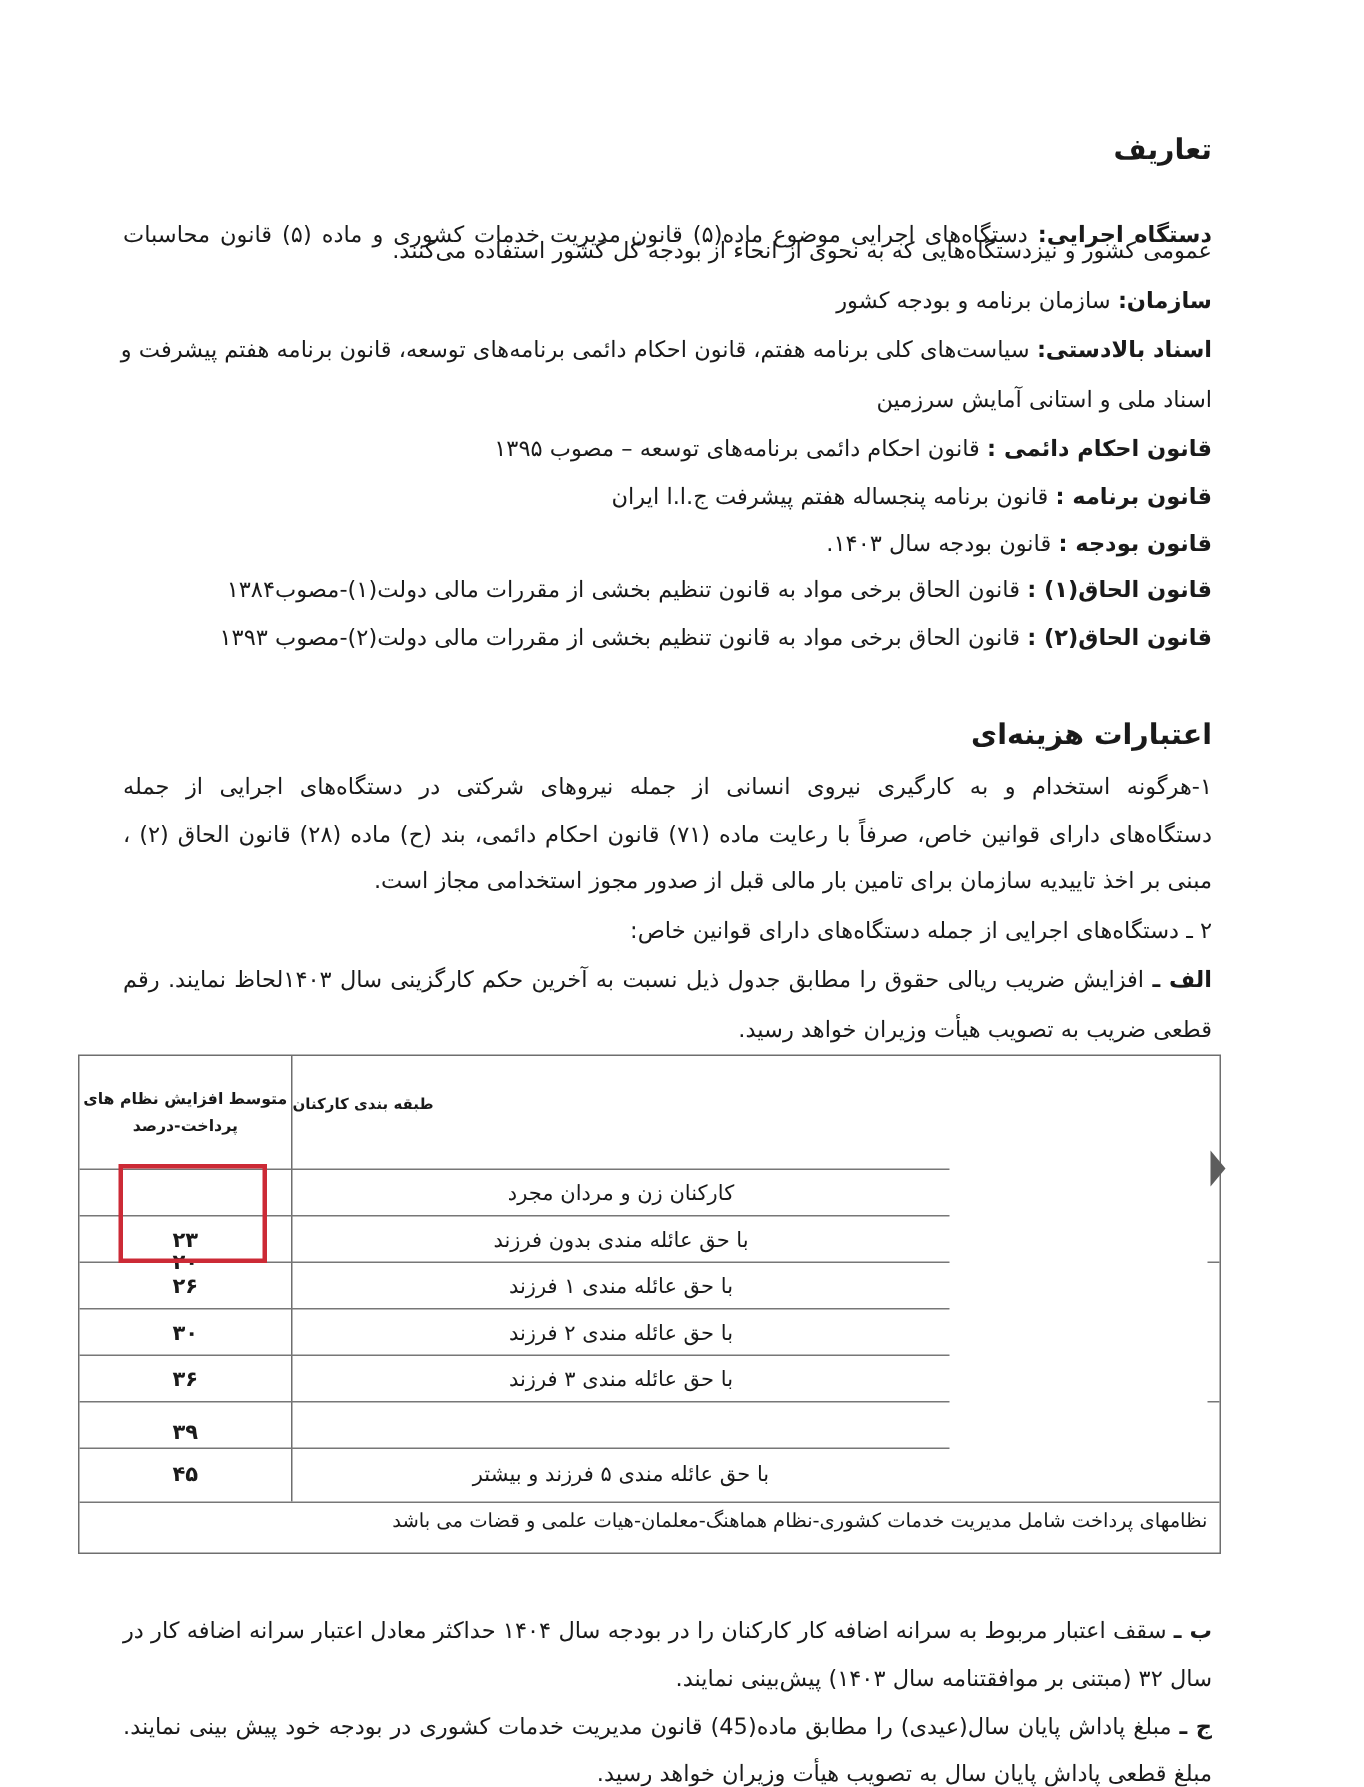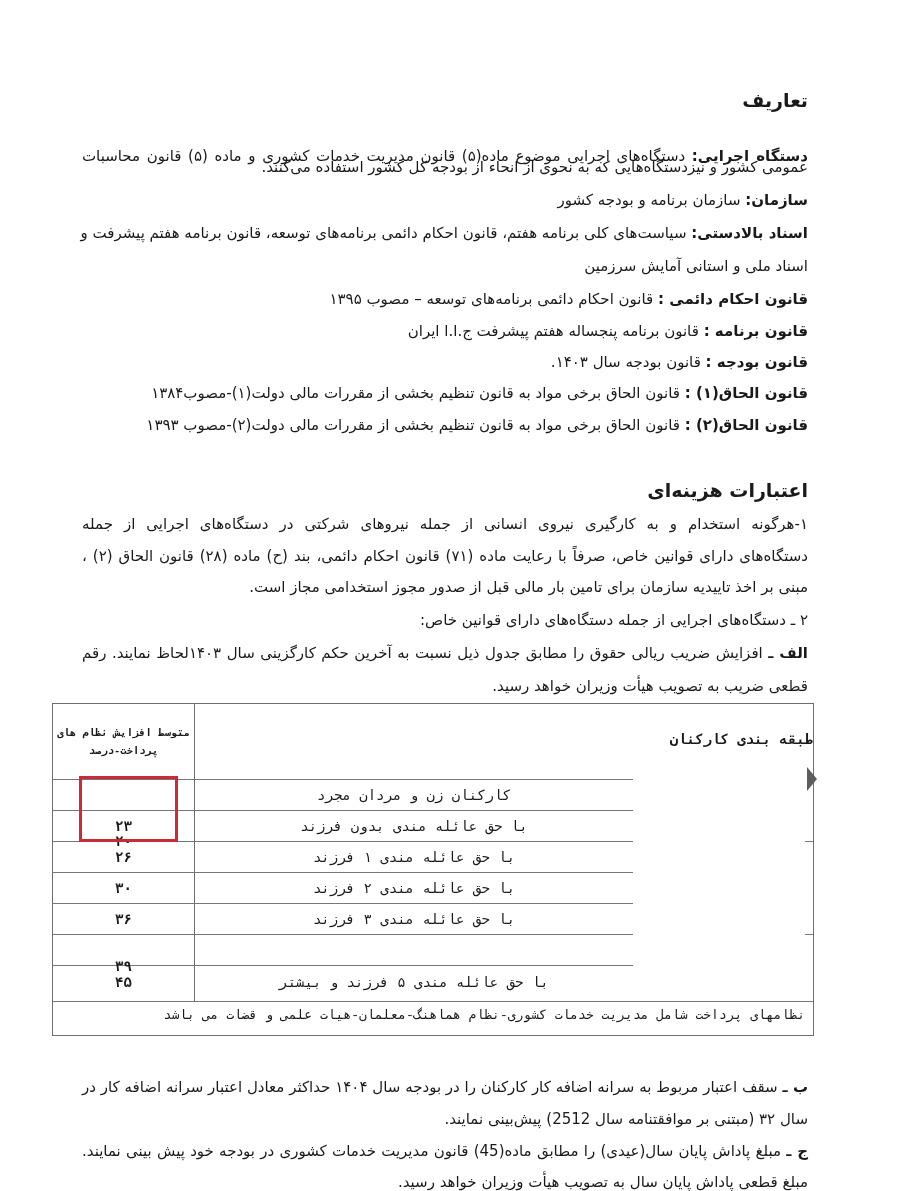--- a/index.html
+++ b/index.html
@@ -6,33 +6,33 @@
   body { width: 909px; height: 1191px; position: relative; overflow: hidden;
          font-family: "DejaVu Sans", sans-serif; color: #1a1a1a; }
   .page { position: absolute; left: 0; top: 0; width: 909px; height: 1191px; }
   .line { position: absolute; right: 101px; direction: rtl; text-align: right;
           font-size: 15px; line-height: 20px; white-space: nowrap; }
   .line.just { left: 82px; text-align: justify; text-align-last: justify; }
   .b { font-weight: bold; }
   .h { font-size: 19px; font-weight: bold; line-height: 24px; }
   
   .tbl { position: absolute; left: 52px; top: 703px; width: 762px; height: 333px;
-         border: 1.5px solid #6e6e6e; box-sizing: border-box; font-family: Liberation Mono, monospace; }
+         border: 1.5px solid #6e6e6e; box-sizing: border-box; }
   .vdiv { position: absolute; left: 141px; top: 0; width: 0; height: 297px;
           border-left: 1.3px solid #6e6e6e; }
   .hline { position: absolute; left: 0; height: 0; border-top: 1.3px solid #777; }
   .tick { position: absolute; right: 0; width: 8px; height: 0; border-top: 1.3px solid #777; }
   .cell-num { position: absolute; left: 0; width: 141px; text-align: center;
               direction: rtl; font-size: 14px; font-weight: bold; height: 30px; line-height: 30px; }
   .cell-txt { position: absolute; left: 142px; width: 438px; text-align: center;
               direction: rtl; font-size: 14px; height: 44px; line-height: 30px; }
   .hdr-left { position: absolute; left: 0; top: 20px; width: 141px; text-align: center;
               direction: rtl; font-size: 10.5px; font-weight: bold; line-height: 18px; }
-  .hdr-right { position: absolute; left: 142px; top: 27px; width: 618px; text-align: right;
-               direction: rtl; font-size: 14px; font-weight: bold; }
+  .hdr-right { position: absolute; left: 142px; top: 27px; width: 618px; text-align: left;
+               direction: rtl; font-size: 10px; font-weight: bold; }
   .foot { position: absolute; right: 8px; top: 303px; direction: rtl; font-size: 13px; white-space: nowrap; }
   .redbox { position: absolute; left: 79px; top: 776px; width: 99px; height: 66px;
             border: 3px solid #cc2a36; box-sizing: border-box; }
   .marker { position: absolute; left: 807px; top: 767px; width: 0; height: 0;
             border-top: 12px solid transparent; border-bottom: 12px solid transparent;
             border-right: 0; border-left: 10px solid #5d5d5d; }
 </style>
 </head>
 <body>
 
@@ -111,33 +111,33 @@
     <div class="cell-num" style="top:77px;margin-top:46px;">۲۰</div>
     <div class="cell-txt" style="top:77px;">کارکنان زن و مردان مجرد</div>
     <div class="cell-num" style="top:108px;">۲۳</div>
     <div class="cell-txt" style="top:108px;">با حق عائله مندی بدون فرزند</div>
     <div class="cell-num" style="top:139px;">۲۶</div>
     <div class="cell-txt" style="top:139px;">با حق عائله مندی ۱ فرزند</div>
     <div class="cell-num" style="top:170px;">۳۰</div>
     <div class="cell-txt" style="top:170px;">با حق عائله مندی ۲ فرزند</div>
     <div class="cell-num" style="top:201px;">۳۶</div>
     <div class="cell-txt" style="top:201px;">با حق عائله مندی ۳ فرزند</div>
-    <div class="cell-num" style="top:248px;">۳۹</div>
+    <div class="cell-num" style="top:236px;">۳۹</div>
     <div class="cell-num" style="top:264px;">۴۵</div>
     <div class="cell-txt" style="top:264px;">با حق عائله مندی ۵ فرزند و بیشتر</div>
 
     <div class="foot">نظامهای پرداخت شامل مدیریت خدمات کشوری-نظام هماهنگ-معلمان-هیات علمی و قضات می باشد</div>
   </div>
 
   <div class="redbox"></div>
   <div class="marker"></div>
 
   <div class="line just" style="top:1077px;">
     <span class="b">ب ـ</span>
     <span>سقف اعتبار مربوط به سرانه اضافه کار کارکنان را در بودجه سال ۱۴۰۴ حداکثر معادل اعتبار سرانه اضافه کار در</span>
   </div>
-  <div class="line" style="top:1109px;">سال ۳۲ (مبتنی بر موافقتنامه سال 2512) پیش‌بینی نمایند.</div>
+  <div class="line" style="top:1109px;">سال ۳۲ (مبتنی بر موافقتنامه سال ۱۴۰۳) پیش‌بینی نمایند.</div>
   <div class="line just" style="top:1141px;">
     <span class="b">ج ـ</span>
     <span>مبلغ پاداش پایان سال(عیدی) را مطابق ماده(45) قانون مدیریت خدمات کشوری در بودجه خود پیش بینی نمایند.</span>
   </div>
   <div class="line" style="top:1172px;">مبلغ قطعی پاداش پایان سال به تصویب هیأت وزیران خواهد رسید.</div>
 </div>
 
 </body></html>

